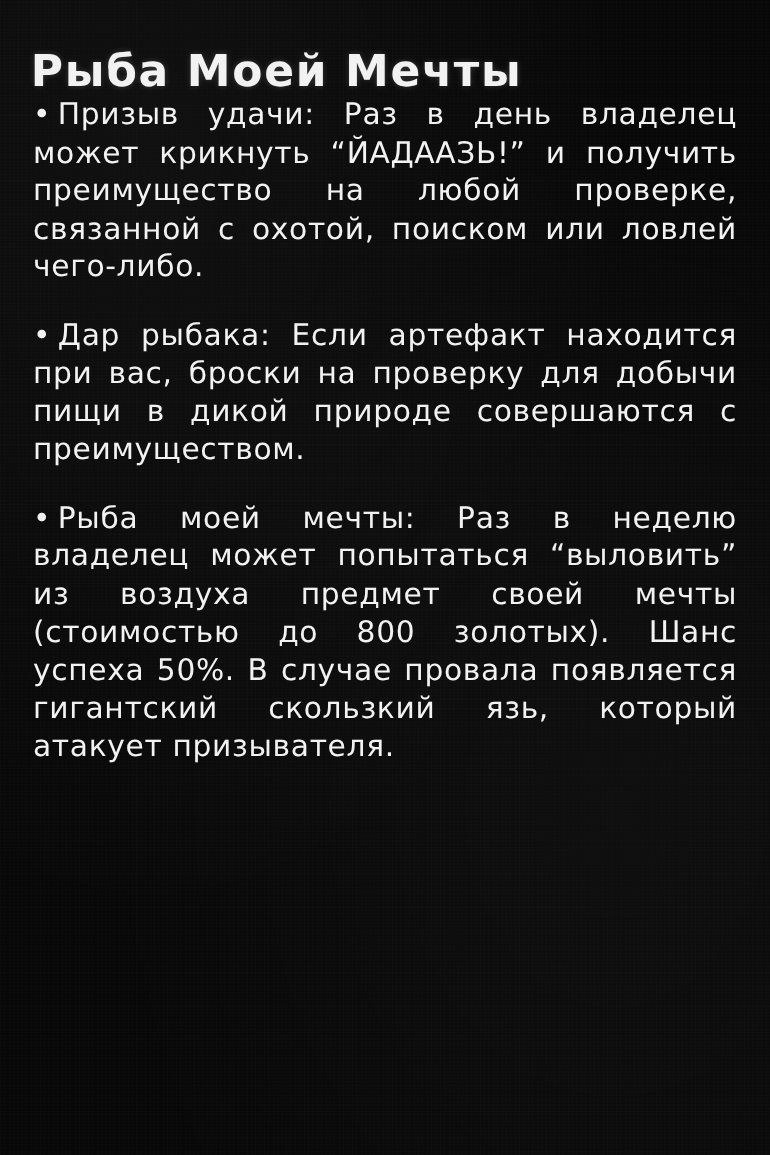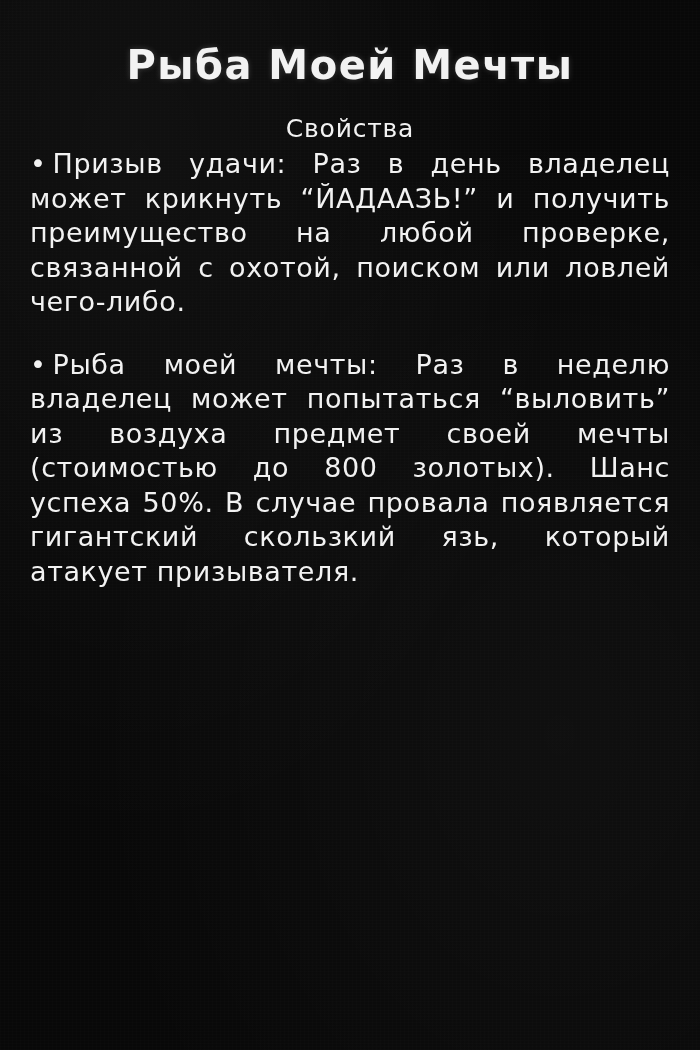--- a/index.html
+++ b/index.html
@@ -24,21 +24,21 @@
   .grain {
     position: absolute;
     inset: 0;
     pointer-events: none;
     background:
       repeating-linear-gradient(0deg, rgba(255,255,255,0.012) 0px, rgba(255,255,255,0.012) 1px, rgba(0,0,0,0) 1px, rgba(0,0,0,0) 3px),
       repeating-linear-gradient(90deg, rgba(255,255,255,0.010) 0px, rgba(255,255,255,0.010) 1px, rgba(0,0,0,0) 1px, rgba(0,0,0,0) 4px);
     opacity: 0.7;
   }
   .title {
-    text-align: center;
+    text-align: left;
     font-size: 40px;
     letter-spacing: 1.5px;
     font-weight: 700;
     margin: 42px 0 0 0;
     padding: 0 10px;
     text-shadow: 0 0 6px rgba(255,255,255,0.18);
   }
   .intro {
     margin: 36px 12px 0 12px;
     font-size: 25px;
@@ -72,25 +72,27 @@
   }
 </style>
 </head>
 <body>
 
 <div class="page">
 
   <h1 class="title">Рыба Моей Мечты</h1>
 
 
-  <div class="section-head">Свойства</div>
 
   <p class="bullet">
     <span class="dot">•</span><span class="lead">Призыв удачи:</span><span> Раз в день владелец может крикнуть “ЙАДААЗЬ!” и получить преимущество на любой проверке, связанной с охотой, поиском или ловлей чего-либо.</span>
   </p>
 
+  <p class="bullet">
+    <span class="dot">•</span><span class="lead">Дар рыбака:</span><span> Если артефакт находится при вас, броски на проверку для добычи пищи в дикой природе совершаются с преимуществом.</span>
+  </p>
 
   <p class="bullet">
     <span class="dot">•</span><span class="lead">Рыба моей мечты:</span><span> Раз в неделю владелец может попытаться “выловить” из воздуха предмет своей мечты (стоимостью до 800 золотых). Шанс успеха 50%. В случае провала появляется гигантский скользкий язь, который атакует призывателя.</span>
   </p>
 
   <div class="grain"></div>
 </div>
 
 </body></html>

